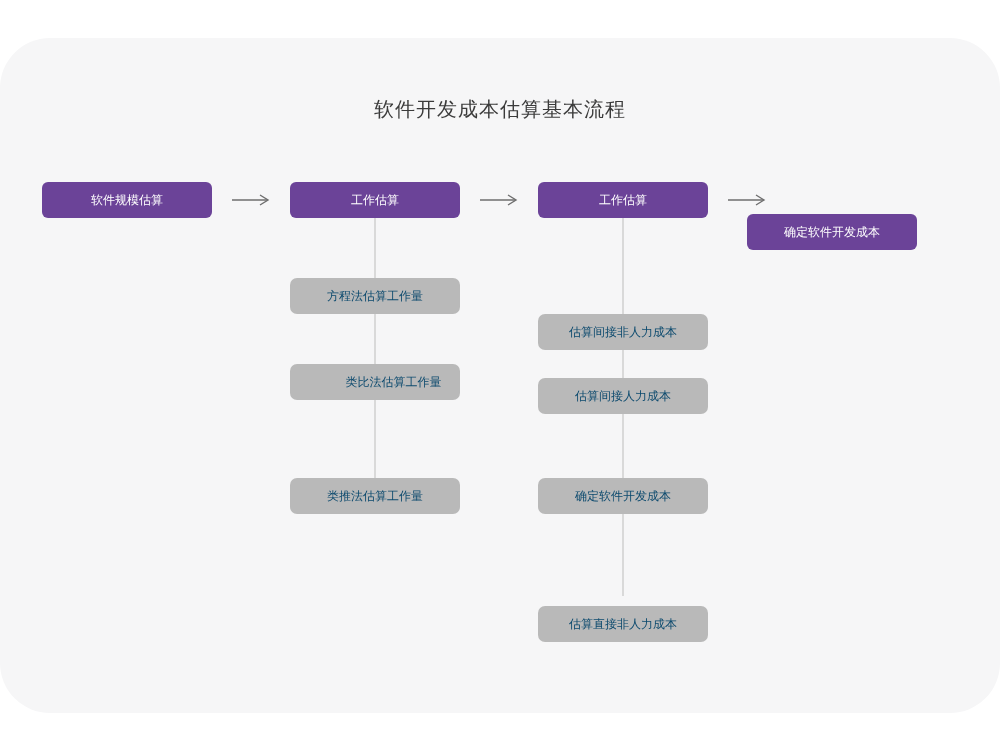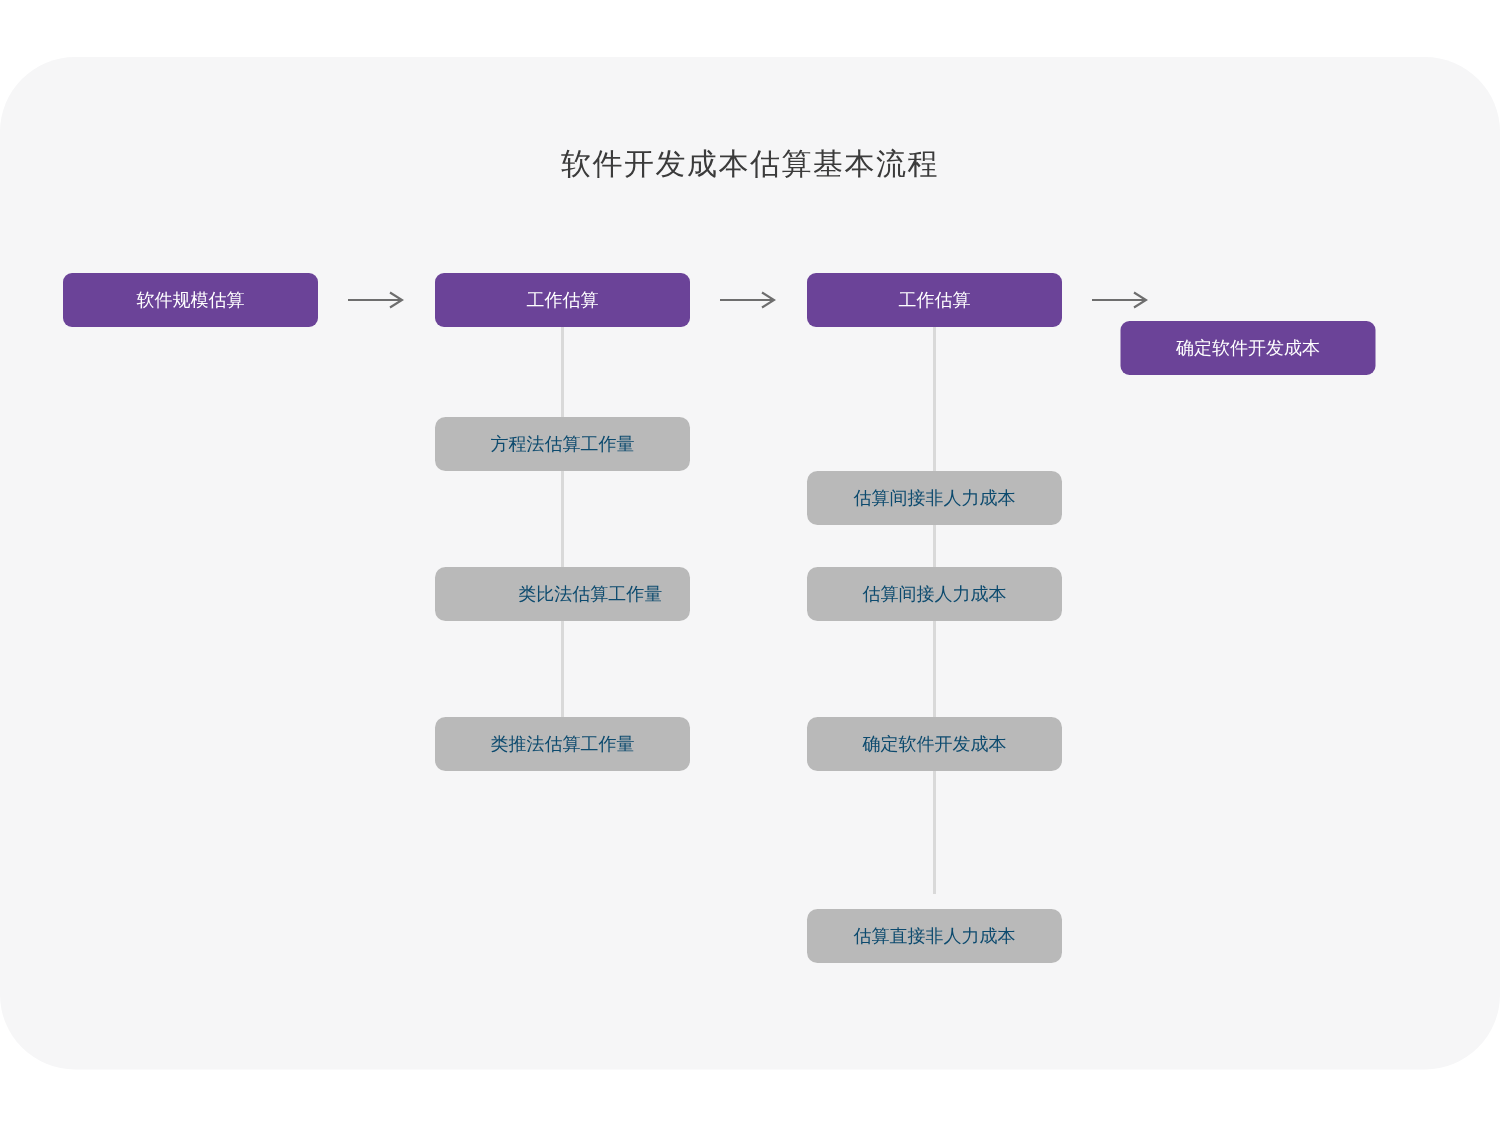--- a/index.html
+++ b/index.html
@@ -29,21 +29,21 @@
   .node.sub{
     background:#b9b9b9;color:#0c4a6e;border-radius:7px;
   }
   
   .step-1{left:42px;top:144px;}
   .step-2{left:290px;top:144px;}
   .step-3{left:538px;top:144px;}
   .step-4{left:747px;top:144px;margin-top:32px;}
   
   .work-1{left:290px;top:240px;}
-  .work-2{left:290px;top:340px;padding-left:37px;}
+  .work-2{left:290px;top:326px;padding-left:37px;}
   .work-3{left:290px;top:440px;}
   
   .cost-1{left:538px;top:240px;margin-top:36px;}
   .cost-2{left:538px;top:340px;}
   .cost-3{left:538px;top:440px;}
   .cost-4{left:538px;top:540px;margin-top:28px;}
   
   .vline{
     position:absolute;width:2px;background:#d9d9d9;
   }

